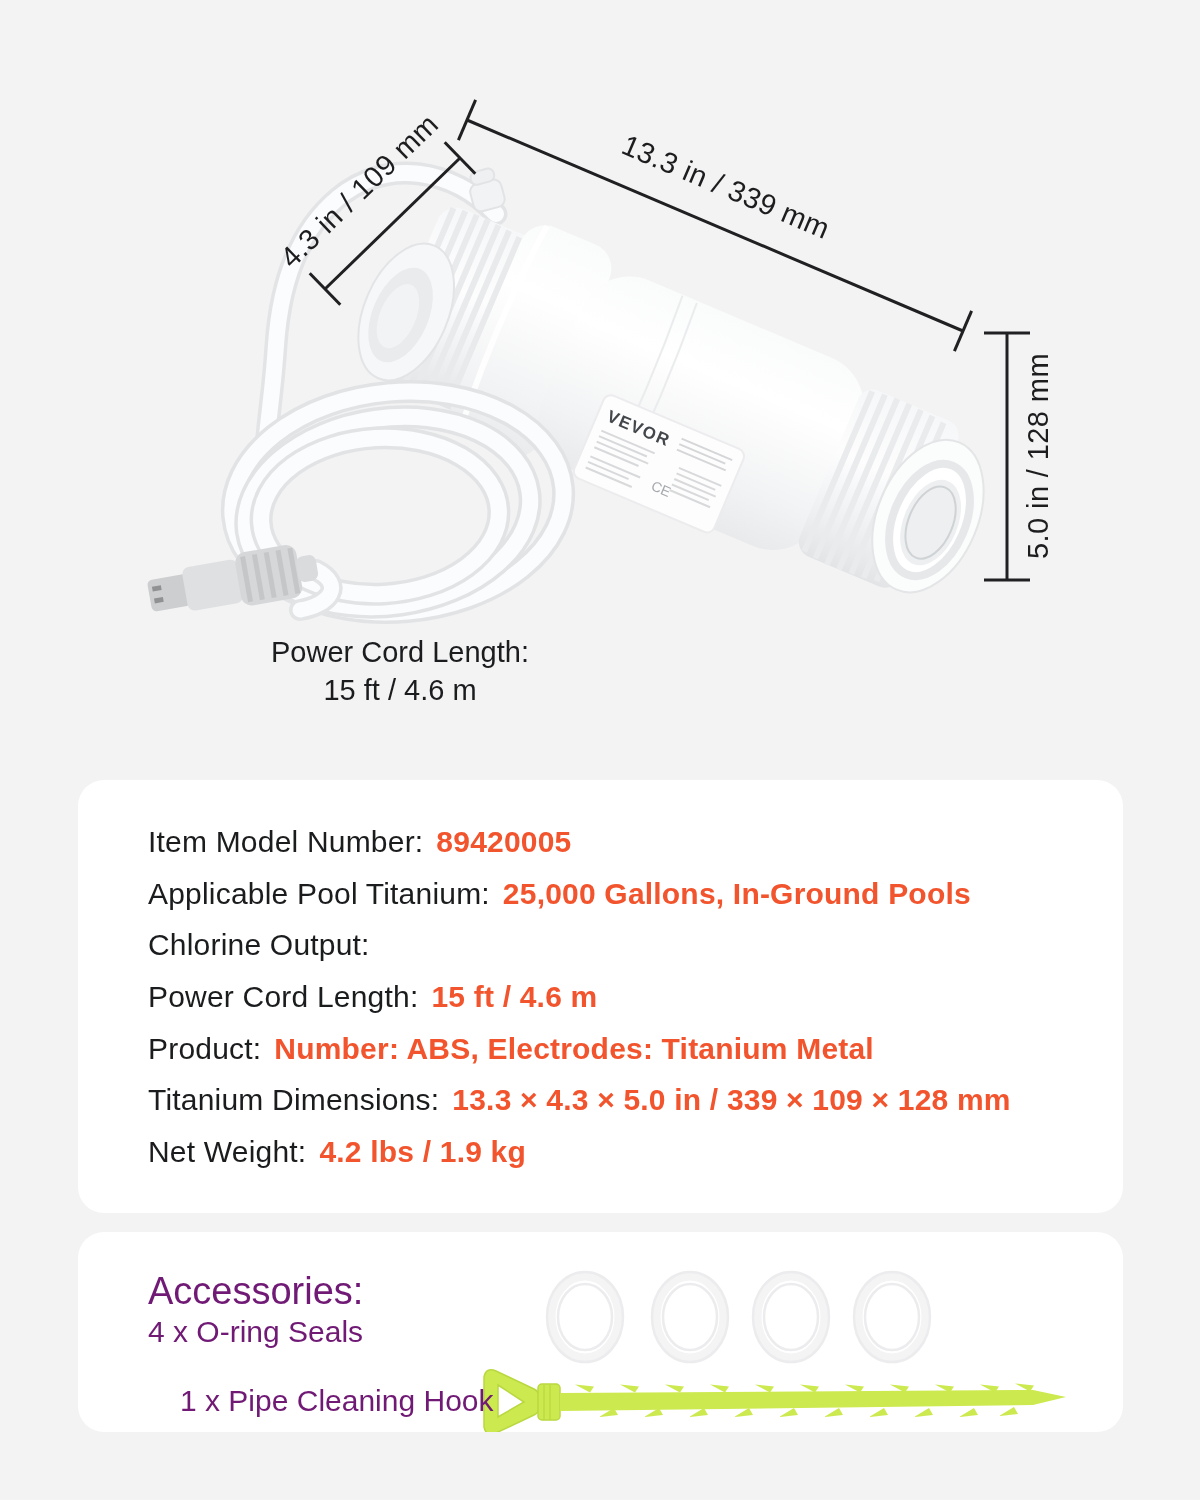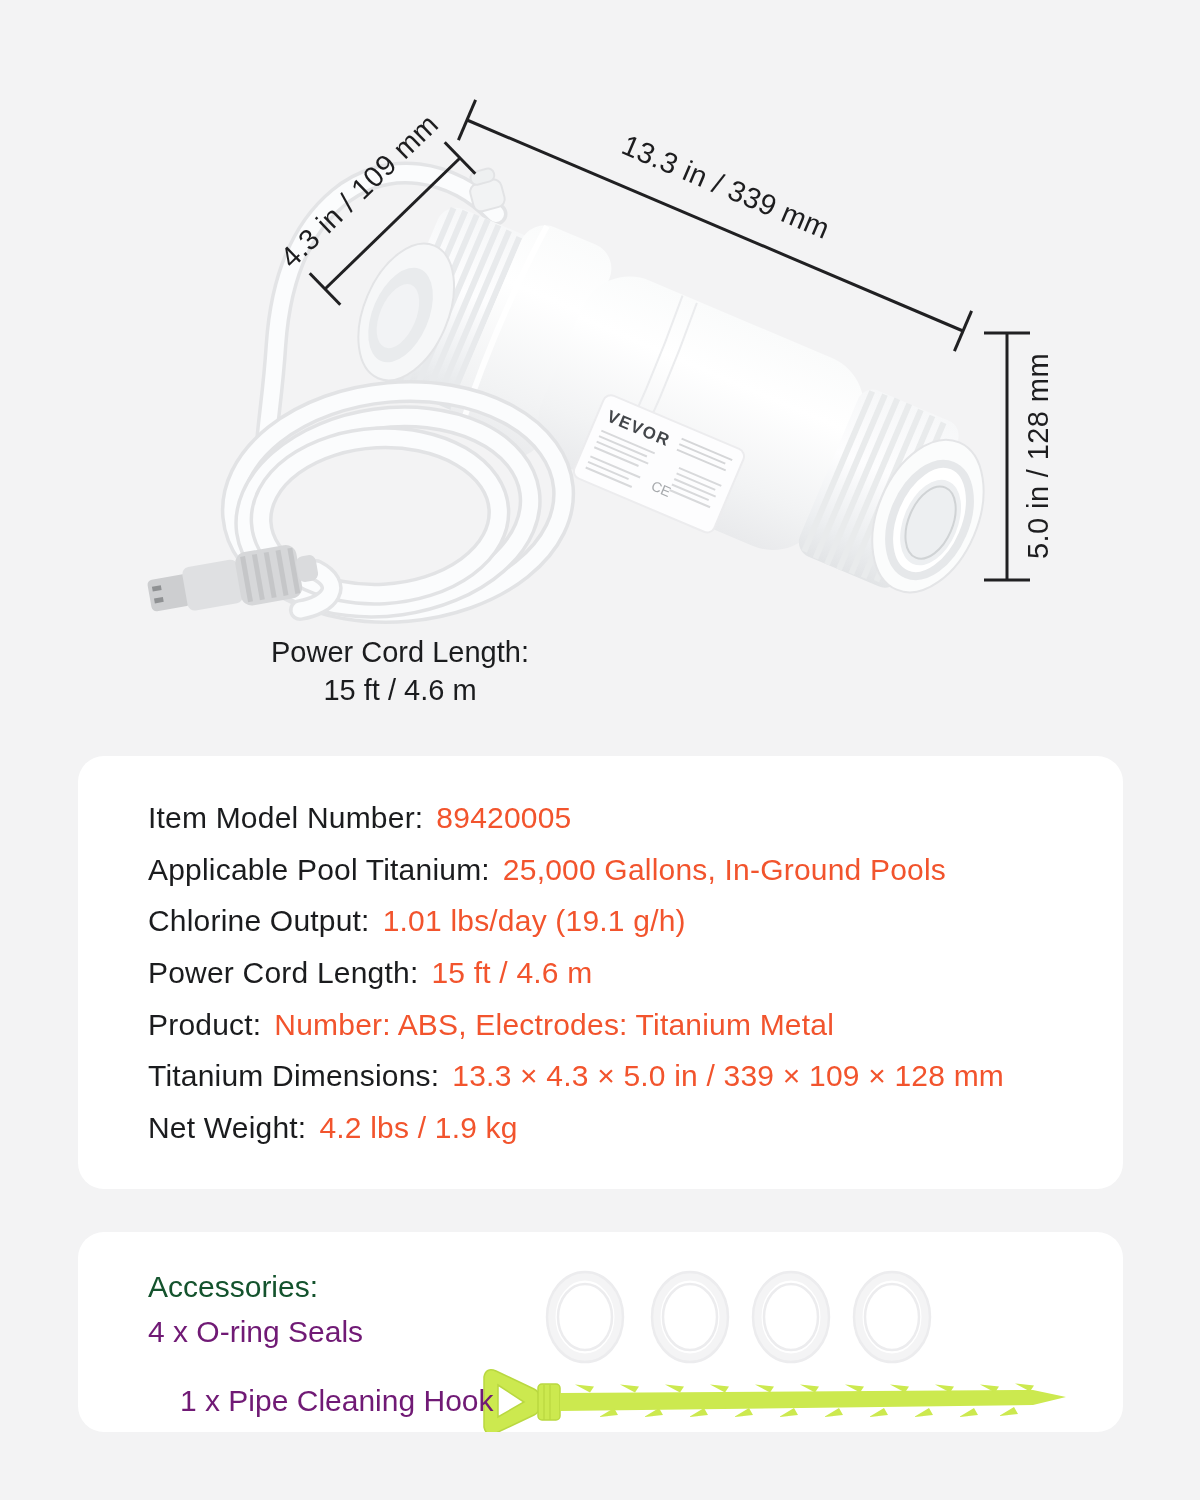--- a/index.html
+++ b/index.html
@@ -3,27 +3,27 @@
 <meta charset="utf-8">
 <style>
   html,body{margin:0;padding:0;background:#f3f3f4;}
   .stage{position:relative;width:1200px;height:1500px;background:#f3f3f4;overflow:hidden;
          font-family:"Liberation Sans","DejaVu Sans",sans-serif;color:#1b1c1e;}
   svg.diagram{position:absolute;left:0;top:0;}
   .dim-label{font-size:29px;fill:#1d1d1f;letter-spacing:.4px;}
   .cord-note{position:absolute;left:235px;top:633px;width:330px;text-align:center;
              font-size:29px;line-height:38px;color:#1b1c1e;}
   .card{position:absolute;left:78px;width:1045px;background:#ffffff;border-radius:26px;}
-  .specs-card{top:756px;height:433px;}
+  .specs-card{top:780px;height:433px;}
   .acc-card{top:1232px;height:200px;}
   .spec-rows{padding:36px 30px 0 70px;}
   .spec-row{height:51.7px;display:flex;align-items:center;font-size:30px;white-space:nowrap;
             color:#1b1c1e;letter-spacing:.2px;}
-  .spec-value{color:#f2542d;margin-left:13px;}
-  .acc-title{position:absolute;left:70px;top:38px;font-size:30px;color:#14532d;}
+  .spec-value{color:#f2542d;margin-left:13px;font-weight:bold;}
+  .acc-title{position:absolute;left:70px;top:38px;font-size:38px;color:#701a75;}
   .acc-item{position:absolute;left:70px;font-size:30px;color:#701a75;white-space:nowrap;}
   .acc-item.i1{top:83px;}
   .acc-item.i2{top:152px;margin-left:32px;}
   svg.acc-art{position:absolute;left:0;top:0;width:1045px;height:200px;}
 </style>
 </head>
 <body>
 
 <div class="stage">
 
@@ -167,21 +167,20 @@
       <div class="spec-row">
         <span class="spec-label">Item Model Number:</span>
         <span class="spec-value">89420005</span>
       </div>
       <div class="spec-row">
         <span class="spec-label">Applicable Pool Titanium:</span>
         <span class="spec-value">25,000 Gallons, In-Ground Pools</span>
       </div>
       <div class="spec-row">
         <span class="spec-label">Chlorine Output:</span>
-        <span class="spec-value">1.01 lbs/day (19.1 g/h)</span>
       </div>
       <div class="spec-row">
         <span class="spec-label">Power Cord Length:</span>
         <span class="spec-value">15 ft / 4.6 m</span>
       </div>
       <div class="spec-row">
         <span class="spec-label">Product:</span>
         <span class="spec-value">Number: ABS, Electrodes: Titanium Metal</span>
       </div>
       <div class="spec-row">

